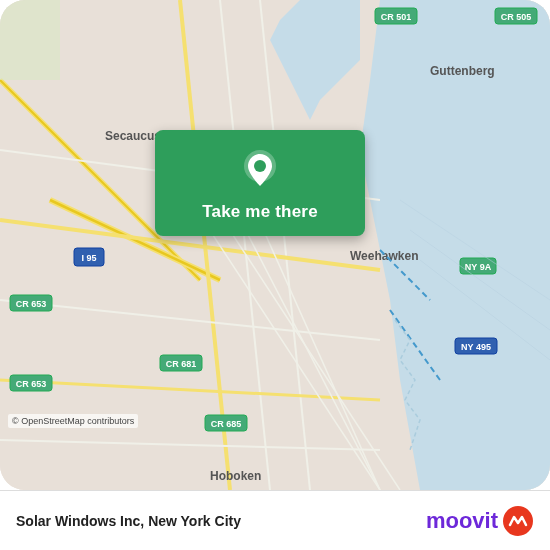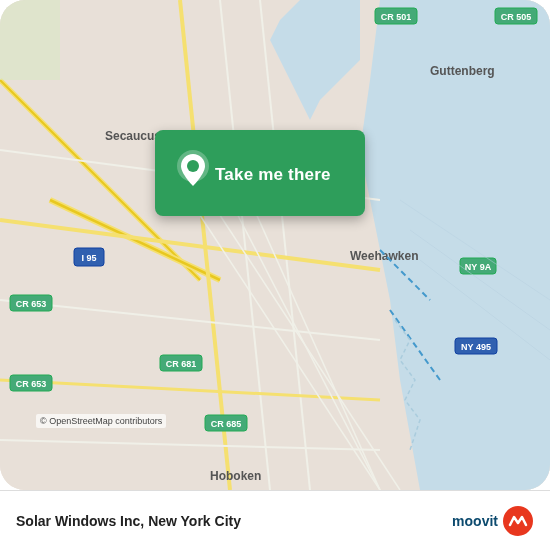--- a/index.html
+++ b/index.html
@@ -53,52 +53,52 @@
     }
 
     
     #moovit-logo {
       display: flex;
       align-items: center;
       gap: 4px;
     }
 
     .moovit-text {
-      font-size: 14px;
+      font-size: 22px;
       font-weight: bold;
-      color: #0c4a6e;
+      color: #6d28d9;
     }
 
     .moovit-icon {
       width: 32px;
       height: 32px;
     }
 
     
     #osm-attribution {
       position: absolute;
       bottom: 62px;
       left: 8px;
       font-size: 9px;
       color: #444;
       background: rgba(255,255,255,0.7);
       padding: 2px 4px;
       border-radius: 2px;
-      margin-left: 28px;
     }
 
     
     #take-me-there-card {
       position: absolute;
       top: 130px;
       left: 155px;
       width: 210px;
       background: #2e9e5b;
       border-radius: 8px;
       display: flex;
+      flex-direction: column;
       align-items: center;
       padding: 18px 16px 14px;
       box-shadow: 0 4px 12px rgba(0,0,0,0.3);
       cursor: pointer;
     }
 
     .pin-icon {
       width: 44px;
       height: 44px;
       margin-bottom: 10px;

